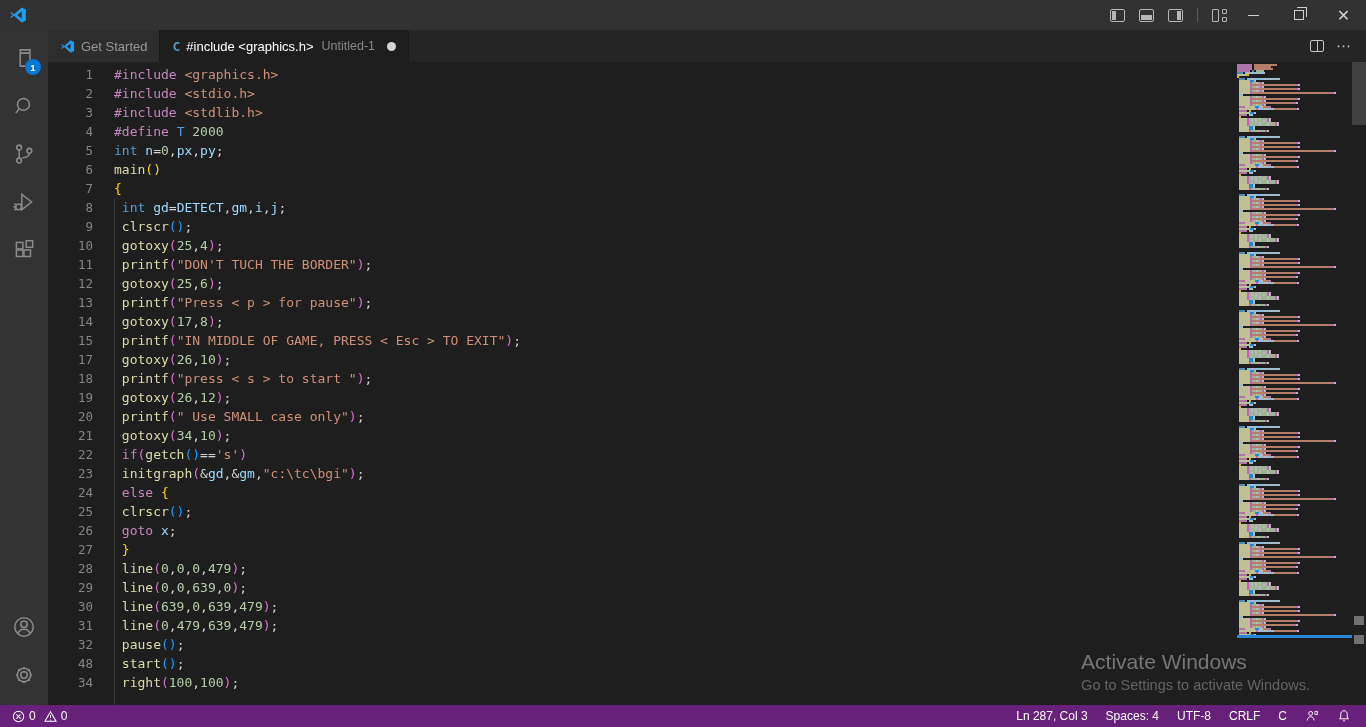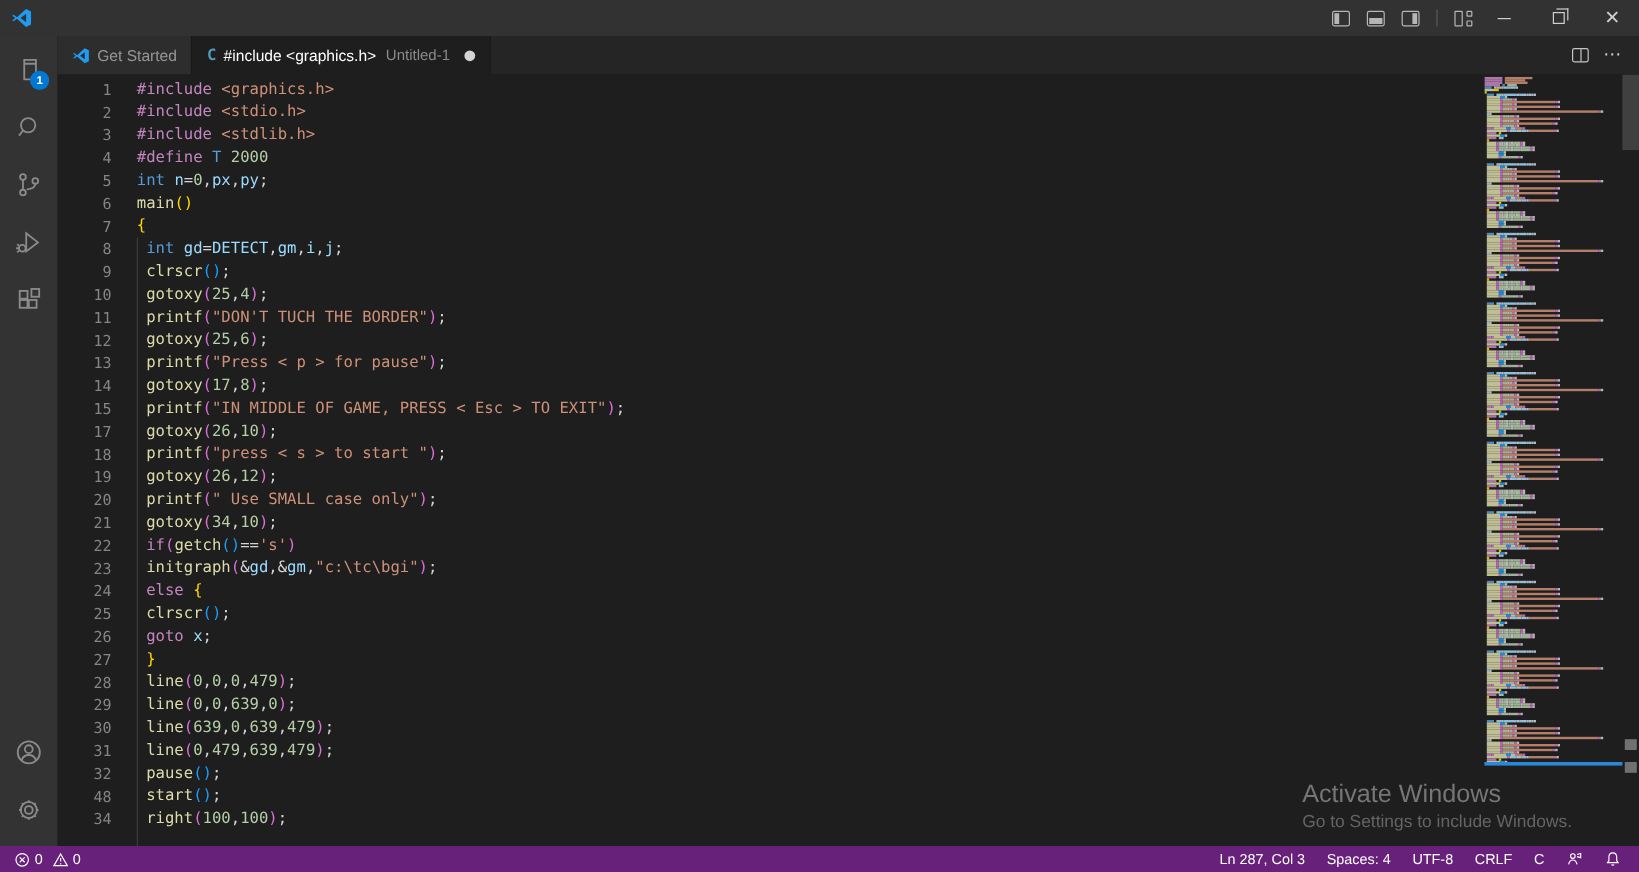--- a/index.html
+++ b/index.html
@@ -533,21 +533,21 @@
           <div class="mm-row"><span style="width: 2px; background: transparent;"></span><span style="width: 8px; background: rgb(197, 134, 192);"></span><span style="width: 2px; background: transparent;"></span><span style="width: 2px; background: rgb(255, 215, 0);"></span></div>
           <div class="mm-row"><span style="width: 2px; background: transparent;"></span><span style="width: 11px; background: rgb(220, 220, 170);"></span><span style="width: 4px; background: rgb(23, 159, 255);"></span><span style="width: 2px; background: rgb(212, 212, 212);"></span></div>
         </div>
       <div class="mm-cursorline"></div>
       <div class="scroll-slider"></div>
       <div class="ovr-dec" style="top:554px;"></div>
       <div class="ovr-dec" style="top:573px;"></div>
 
       <div class="watermark">
         <div class="wm-title">Activate Windows</div>
-        <div class="wm-sub">Go to Settings to include Windows.</div>
+        <div class="wm-sub">Go to Settings to activate Windows.</div>
       </div>
     </div>
   </div>
 </div>
 
 <div class="statusbar">
   <div class="sb-left">
     <div class="sb-item">
       <span class="sb-ic">
         <svg width="13" height="13" viewBox="0 0 14 14">

